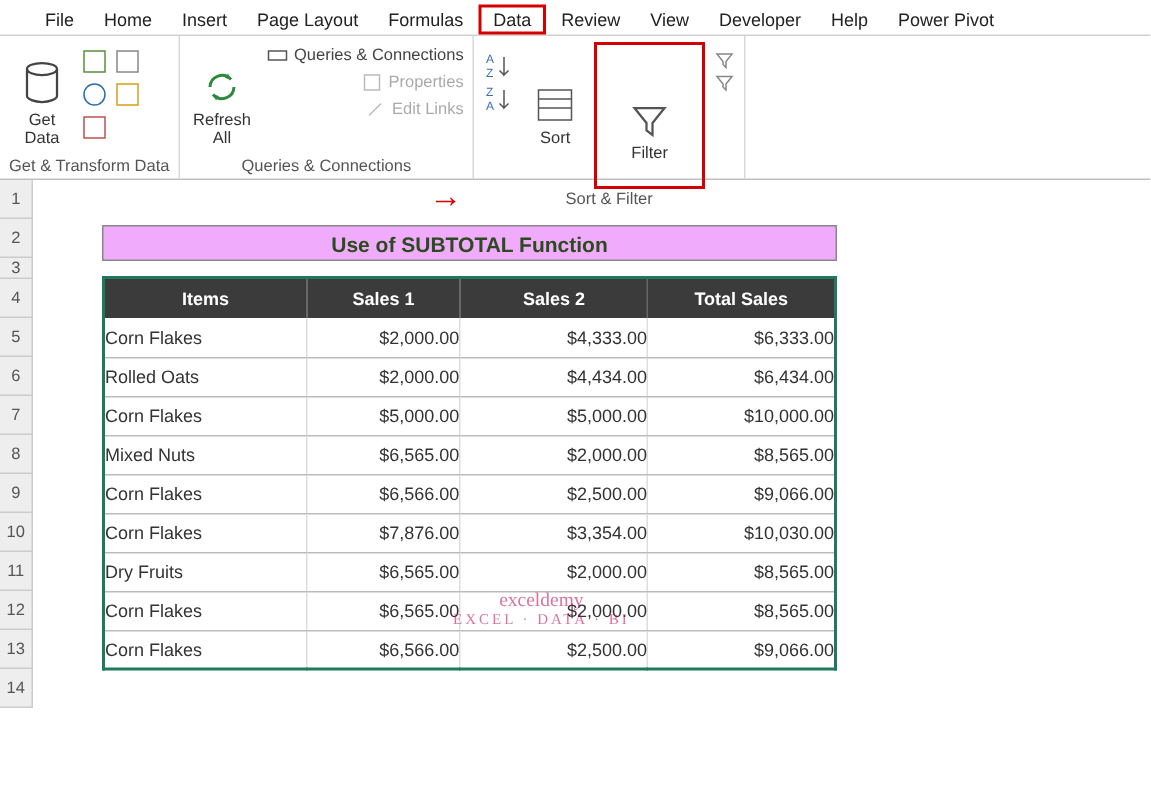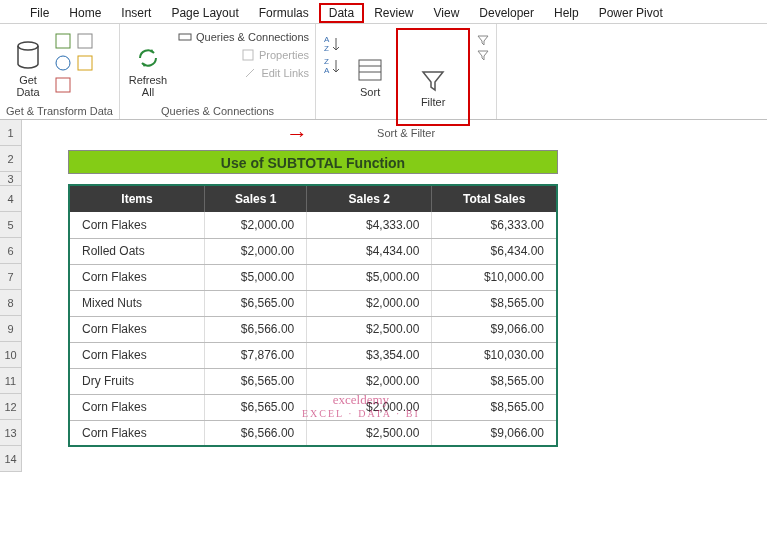--- a/index.html
+++ b/index.html
@@ -21,25 +21,25 @@
     .qc-item { font-size: 11px; color: #444; display: flex; align-items: center; gap: 4px; cursor: pointer; }
     .qc-item.disabled { color: #aaa; justify-content: flex-end; }
     .filter-hl { border: 2px solid #d40000; padding: 16px; }
     .arrow-annot { color: #d40000; font-size: 22px; font-weight: bold; position: absolute; }
     
     .sheet { display: flex; }
     .row-headers { display: flex; flex-direction: column; }
     .row-hdr { width: 22px; height: 26px; background: #eee; border-bottom: 1px solid #ccc; border-right: 1px solid #ccc; text-align: center; font-size: 11px; color: #555; line-height: 26px; }
     .grid-area { flex: 1; position: relative; padding: 4px 10px; }
     
-    .title-bar { background: #84cc16; border: 1px solid #888; text-align: center; font-weight: bold; font-size: 14px; color: #2b4a1e; height: 24px; line-height: 24px; margin-bottom: 10px; width: 490px; margin-left: 36px; }
+    .title-bar { background: #f0abfc; border: 1px solid #888; text-align: center; font-weight: bold; font-size: 14px; color: #2b4a1e; height: 24px; line-height: 24px; margin-bottom: 10px; width: 490px; margin-left: 36px; }
     
     .data-table { border: 2px solid #1f7a5c; margin-left: 36px; width: 490px; border-collapse: collapse; }
     .data-table th { background: #3b3b3b; color: #fff; font-weight: bold; text-align: center; padding: 6px 4px; border-right: 1px solid #666; font-size: 12px; }
-    .data-table td { border-bottom: 1px solid #bbb; border-right: 1px solid #ddd; padding: 5px 12px; font-size: 12px; height: 26px; }
+    .data-table td { border-bottom: 1px solid #bbb; border-right: 1px solid #ddd; padding: 5px 0; font-size: 12px; height: 26px; }
     .data-table td.item { text-align: left; }
     .data-table td.num { text-align: right; }
     
     .watermark { position: absolute; left: 280px; top: 272px; color: #be185d; font-size: 13px; opacity: 0.6; pointer-events: none; text-align: center; font-family: Liberation Serif, serif; }
     .watermark .sub { font-size: 10px; letter-spacing: 2px; text-align: right; }
     
     svg { display: block; }
     .sort-filter-wrap { position: relative; }
     .clear-reapply { display:flex; flex-direction:column; gap:3px; padding-top:6px; padding-left:2px; }
     .clear-reapply div { font-size:11px; color:#666; display:flex; gap:3px; align-items:center;}

